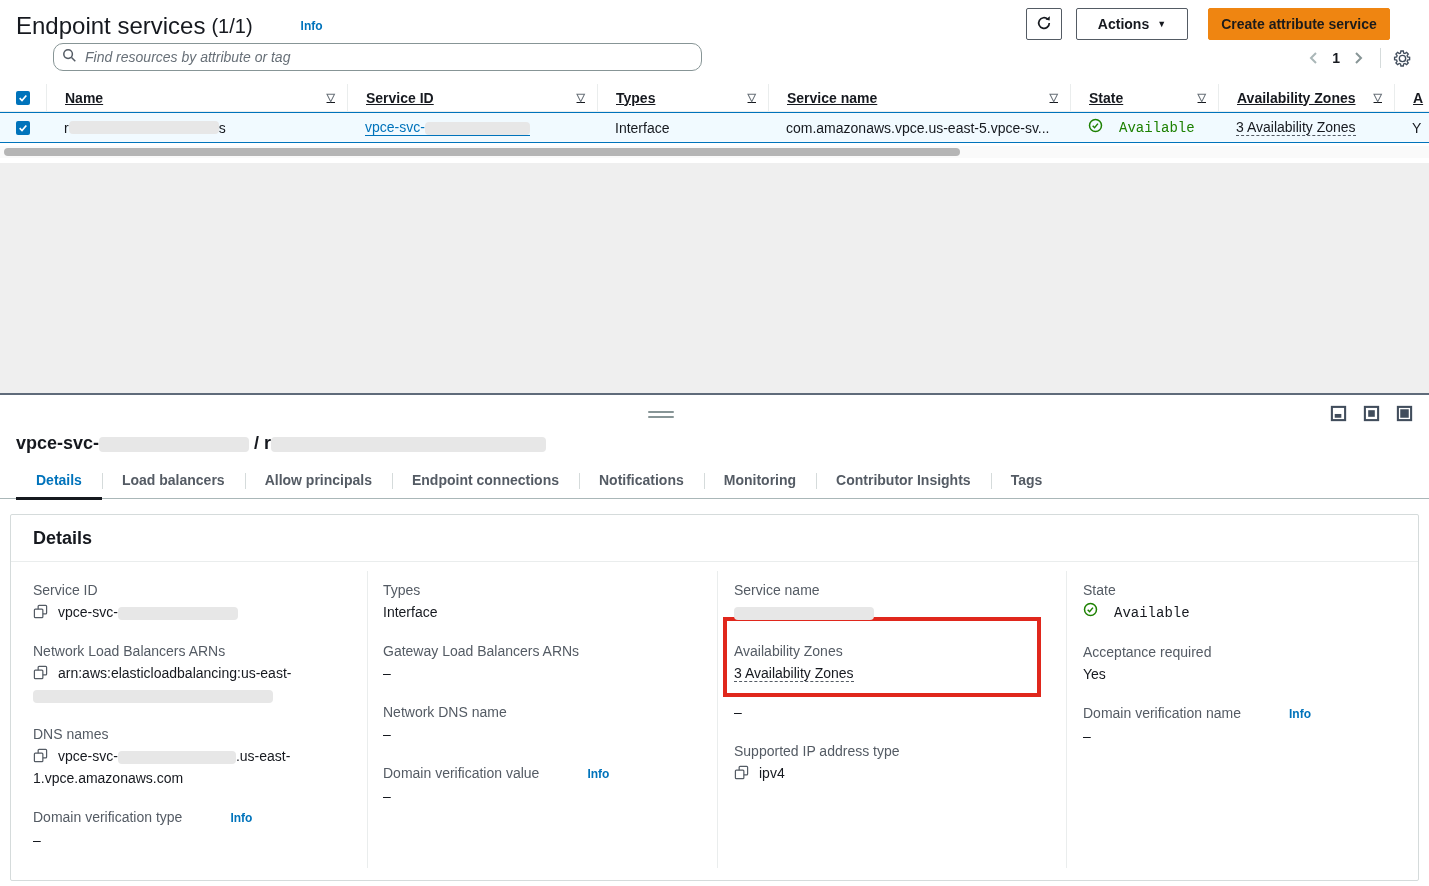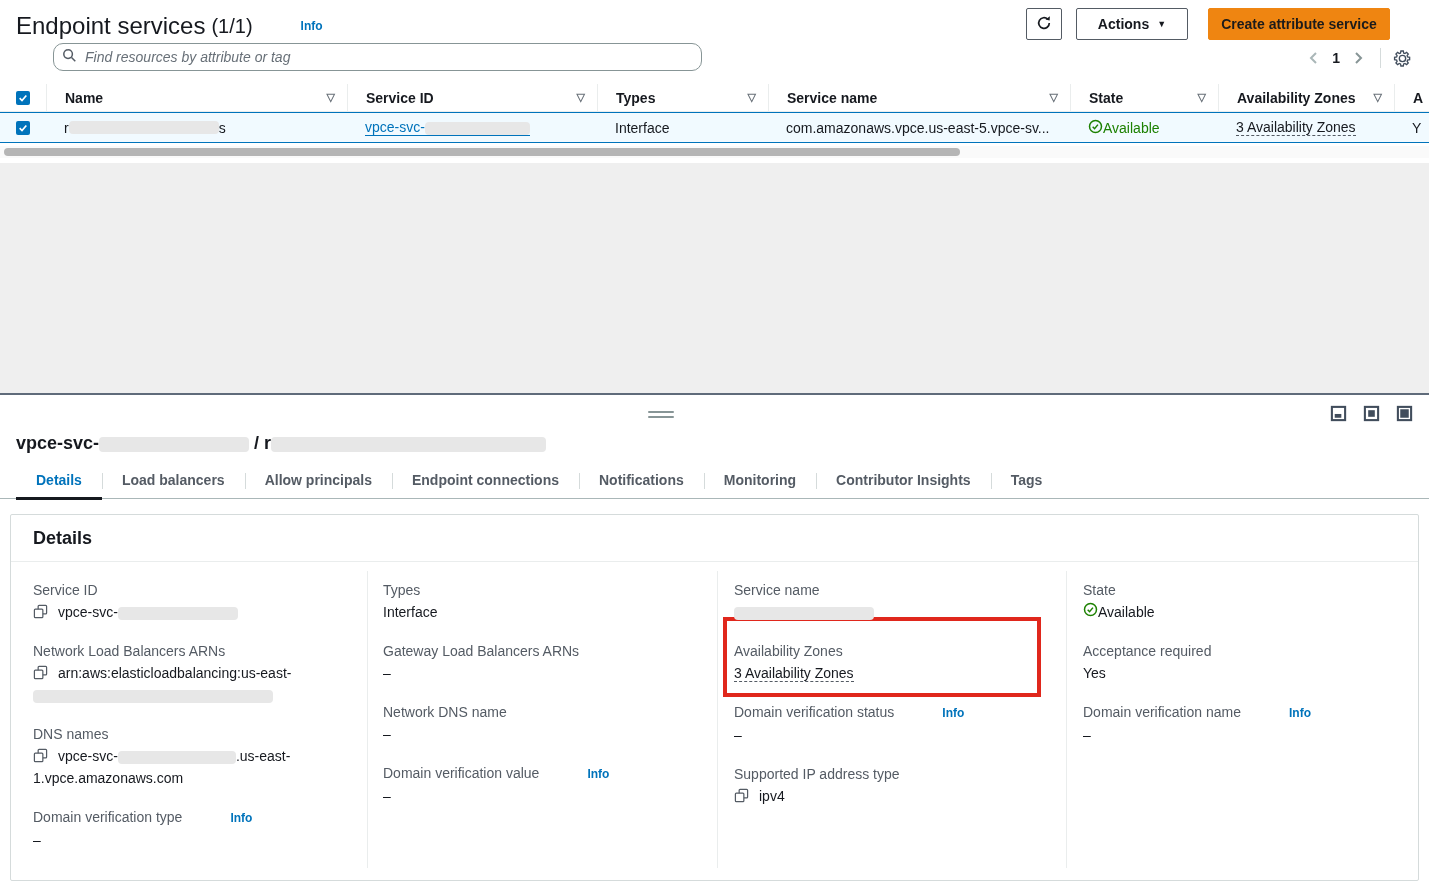--- a/index.html
+++ b/index.html
@@ -28,39 +28,39 @@
   .searchbox input::placeholder { color: #687078; font-style: italic; }
 
   .pager { position: absolute; right: 16px; top: 46px; display: flex; align-items: center; height: 24px; }
   .pg-btn { width: 22px; height: 22px; display: flex; align-items: center; justify-content: center; cursor: pointer; }
   .pg-num { font-size: 14px; font-weight: bold; margin: 0 8px; }
   .pg-sep { width: 1px; height: 20px; background: #d5dbdb; margin: 0 10px; }
 
   .thead { position: absolute; left: 0; top: 84px; width: 1429px; height: 28px;
            border-bottom: 1px solid #eaeded; display: flex; font-size: 14px; font-weight: bold; }
   .th, .td { display: flex; align-items: center; padding: 0 12px 0 18px; }
-  .th + .th, .c-sep { border-left: 1px solid #eaeded; }
+  .th + .th, .c-sep { border-left: 1px solid #eaeded; text-decoration: underline; }
   .c-check { width: 46px; justify-content: center; padding: 0; }
   .c-name  { width: 301px; }
   .c-sid   { width: 250px; }
   .c-types { width: 171px; }
   .c-sname { width: 302px; }
   .c-state { width: 148px; }
   .c-az    { width: 176px; }
   .c-acc   { flex: 1; overflow: hidden; }
   .filter-icn { margin-left: auto; color: #687078; font-size: 11px; cursor: pointer; }
 
   .trow { position: absolute; left: 0; top: 112px; width: 1429px; height: 31px; background: #f1faff;
           border-top: 1px solid #0073bb; border-bottom: 1px solid #0073bb; display: flex;
           font-size: 14px; align-items: stretch; cursor: pointer; }
   .checkbox { width: 14px; height: 14px; background: #0073bb; border-radius: 2px;
               display: inline-flex; align-items: center; justify-content: center; cursor: pointer; }
   .link { color: #0073bb; text-decoration: none; border-bottom: 1px solid #0073bb; cursor: pointer; }
   .dashed { border-bottom: 1px dashed #545b64; cursor: pointer; }
-  .state-ok { color: #1d8102; display: inline-flex; align-items: center; gap: 0; }
+  .state-ok { color: #1d8102; display: inline-flex; align-items: center; gap: 16px; font-family: Liberation Mono, monospace; }
 
   .blob { display: inline-block; height: 13px; background: #e7e7e7; border-radius: 4px;
           filter: blur(0.6px); vertical-align: middle; }
 
   .hscroll { position: absolute; left: 0; top: 146px; width: 1429px; height: 12px; background: #fafafa; }
   .hscroll .thumb { position: absolute; left: 4px; top: 2px; width: 956px; height: 8px;
                     background: #b5b5b5; border-radius: 4px; cursor: pointer; }
 
   
   .panel { position: absolute; left: 0; top: 393px; width: 1429px; height: 493px;
@@ -350,21 +350,20 @@
         <div class="col" style="left:723px; width:322px">
           <div class="field">
             <div class="label">Service name</div>
             <div class="val"><span class="blob" style="width:140px"></span></div>
           </div>
           <div class="field">
             <div class="label">Availability Zones</div>
             <div class="val"><span class="dashed">3 Availability Zones</span></div>
           </div>
           <div class="field">
-            <div class="label"><span>Domain verification status</span><span class="info-link">Info</span></div>
             <div class="val">–</div>
           </div>
           <div class="field">
             <div class="label">Supported IP address type</div>
             <div class="vline">
               <span class="copy">
                   <svg width="15" height="15" viewBox="0 0 16 16" fill="none" stroke="#545b64" stroke-width="1.3">
                     <rect x="5.5" y="1.5" width="9" height="9" rx="1"></rect>
                     <rect x="1.5" y="5.5" width="9" height="9" rx="1" fill="#fff"></rect>
                   </svg>

